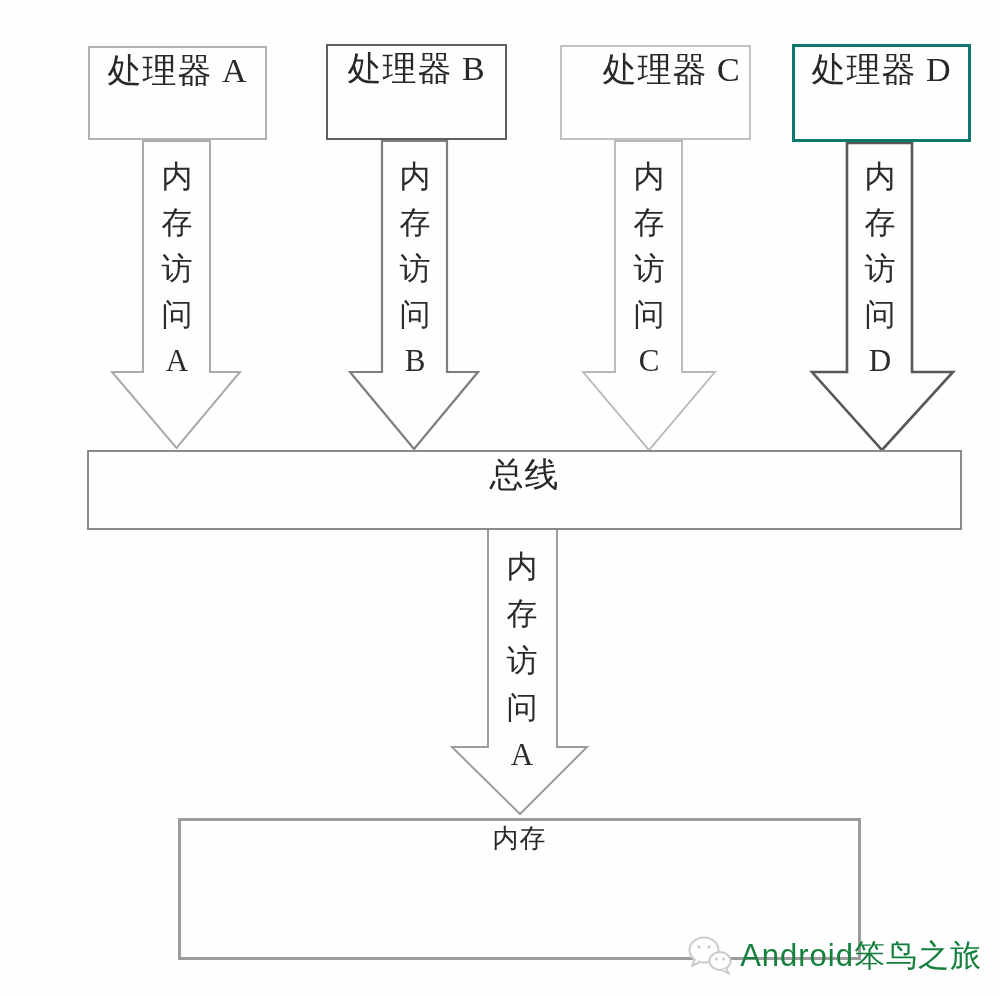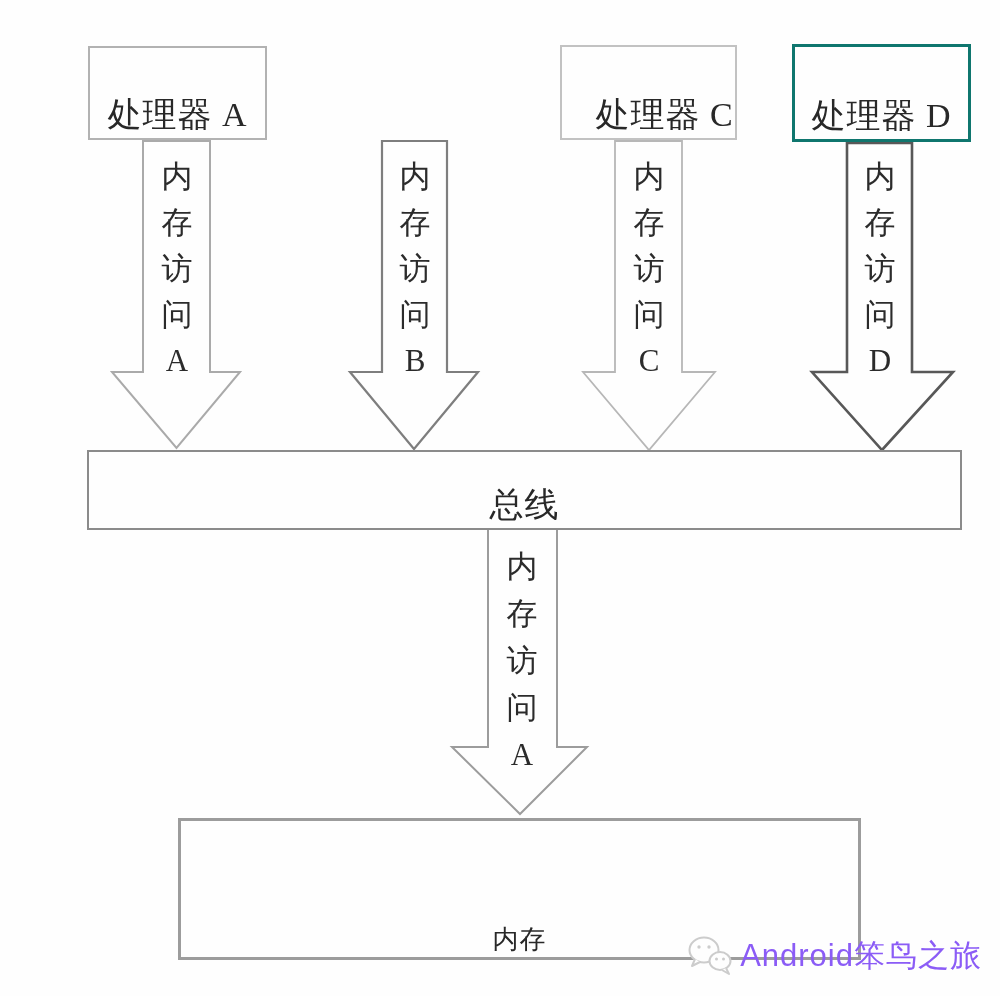--- a/index.html
+++ b/index.html
@@ -2,59 +2,62 @@
 <html><head>
 <meta charset="utf-8">
 <style>
   html,body{margin:0;padding:0;background:#ffffff;}
   .canvas{
     position:relative;width:1000px;height:996px;background:#fefefe;overflow:hidden;
     font-family:"Liberation Serif","DejaVu Serif",serif;color:#282828;
   }
   .svg-layer{position:absolute;left:0;top:0;width:1000px;height:996px;}
   .box{
-    position:absolute;display:flex;align-items:flex-end;justify-content:center;
+    position:absolute;display:flex;align-items:flex-start;justify-content:center;
     font-size:34px;letter-spacing:1px;background:transparent;box-sizing:border-box;
   }
   .proc-a{left:88px;top:46px;width:179px;height:94px;border:2px solid #b2b2b2;}
   .proc-b{left:326px;top:44px;width:181px;height:96px;border:2px solid #5f5f5f;}
-  .proc-c{left:560px;top:45px;width:177px;height:95px;border:2px solid #c2c2c2;padding-left:32px;}
+  .proc-c{left:560px;top:45px;width:191px;height:95px;border:2px solid #c2c2c2;padding-left:32px;}
   .proc-d{left:792px;top:44px;width:179px;height:98px;border:3px solid #0f766e;}
   .bus-box{left:87px;top:450px;width:875px;height:80px;border:2px solid #8b8b8b;font-size:34px;font-family:Liberation Serif, serif;}
   .mem-box{left:178px;top:818px;width:683px;height:142px;border:3px solid #9c9c9c;font-size:26px;}
   .vlabel{
     position:absolute;width:38px;display:flex;flex-direction:column;align-items:center;
     gap:15px;font-size:31px;line-height:31px;color:#2b2b2b;text-align:center;
   }
   .vl-a{left:158px;top:161px;}
   .vl-b{left:396px;top:161px;}
   .vl-c{left:630px;top:161px;}
   .vl-d{left:861px;top:161px;}
   .vl-e{left:503px;top:551px;gap:16px;}
   .watermark{
     position:absolute;right:18px;top:932px;height:48px;display:flex;align-items:center;gap:6px;
     font-family:"Liberation Sans","DejaVu Sans",sans-serif;
   }
-  .watermark-text{font-size:31px;color:#8b5cf6;letter-spacing:1px;white-space:nowrap;}
+  .watermark-text{font-size:31px;color:#15803d;letter-spacing:1px;white-space:nowrap;}
 </style>
 </head>
 <body>
 
 <div class="canvas">
 
   <svg class="svg-layer" viewBox="0 0 1000 996">
     <polygon points="143,141 143,372 112,372 176.5,448 240,372 210,372 210,141" fill="#fefefe" stroke-width="2" stroke="#aaaaaa"></polygon>
     <polygon points="382,141 382,372 350,372 414,449 478,372 447,372 447,141" fill="#fefefe" stroke-width="2.2" stroke="#7e7e7e"></polygon>
     <polygon points="615,141 615,372 583,372 649,450 715,372 682,372 682,141" fill="#fefefe" stroke-width="1.8" stroke="#b7b7b7"></polygon>
     <polygon points="847,143 847,372 812,372 882,450 953,372 912,372 912,143" fill="#fefefe" stroke-width="2.6" stroke="#585858"></polygon>
     <polygon points="488,529 488,747 452,747 520,814 587,747 557,747 557,529" fill="#fefefe" stroke-width="2" stroke="#9c9c9c"></polygon>
   </svg>
 
   <div class="box proc-a">
     <span>处理器 A</span>
+  </div>
+  <div class="box proc-b">
+    <span>处理器 B</span>
   </div>
   <div class="box proc-c">
     <span>处理器 C</span>
   </div>
   <div class="box proc-d">
     <span>处理器 D</span>
   </div>
 
   <div class="vlabel vl-a">
       <span>内</span>

